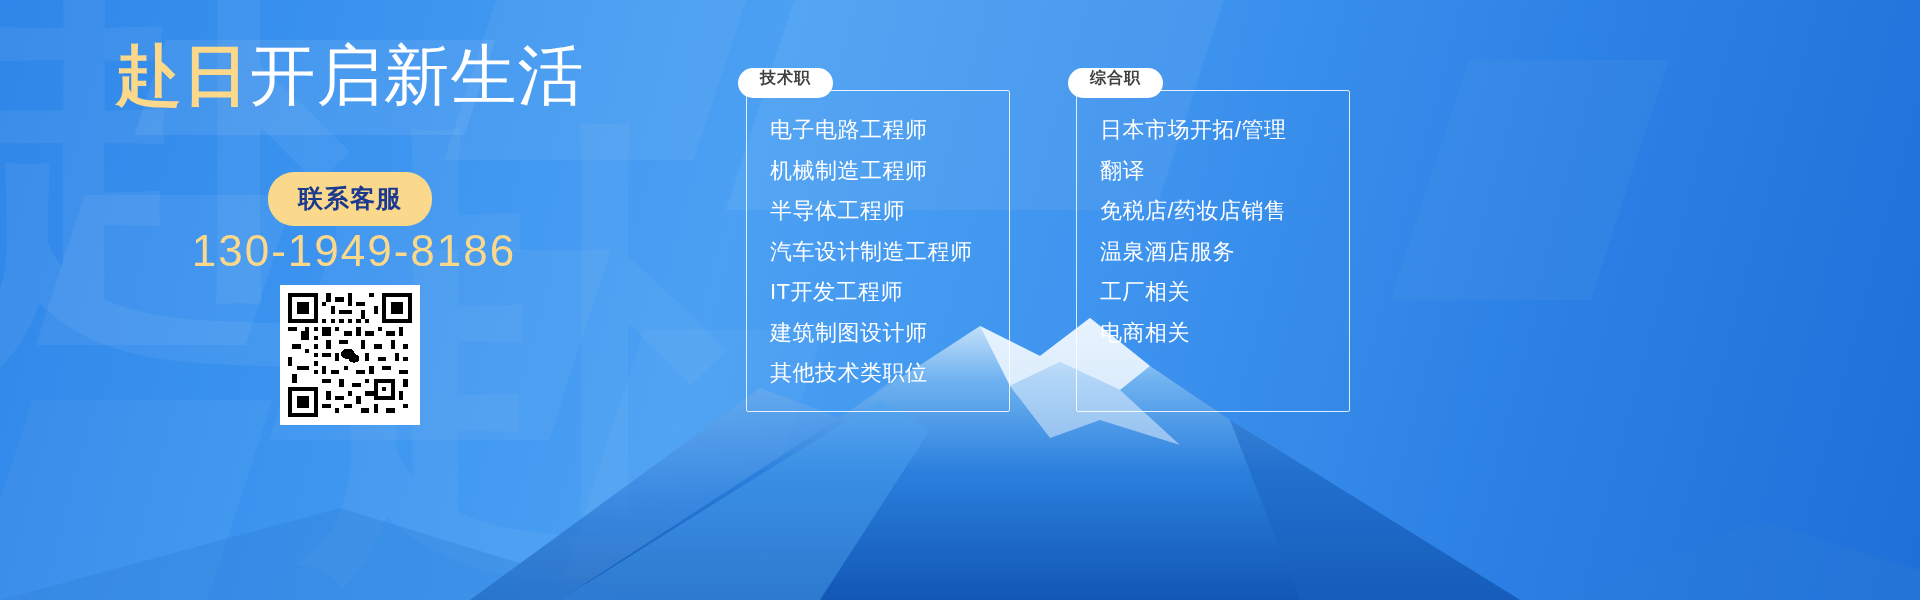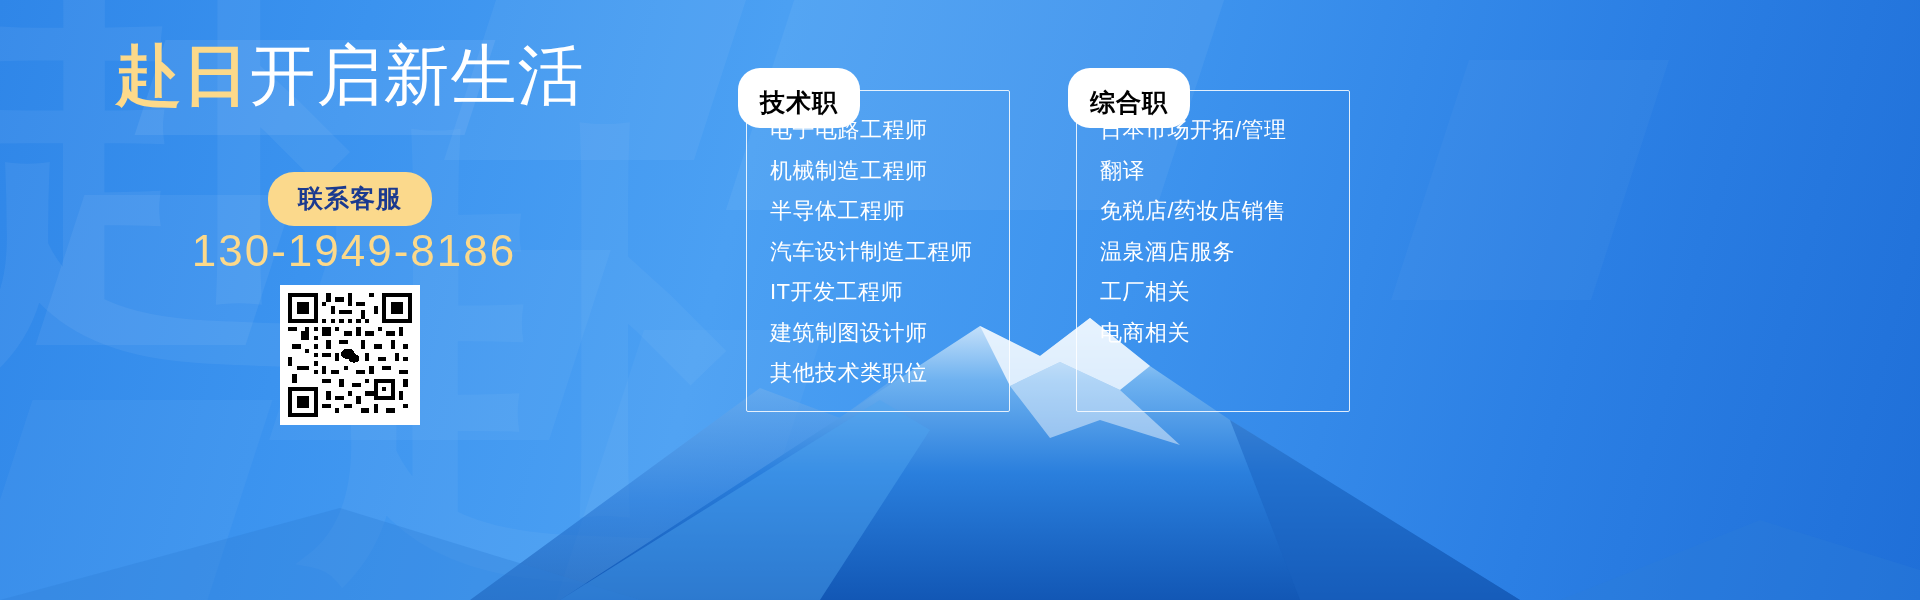--- a/index.html
+++ b/index.html
@@ -79,23 +79,23 @@
   }
   .qr-wrap svg { display:block; }
 
   
   .job-col { position:absolute; top:68px; }
   .col-tech { left:730px; width:280px; }
   .col-gen  { left:1060px; width:290px; }
 
   .col-badge {
     position:absolute; left:8px; top:0;
-    background:#ffffff; color:#000000;
-    font-size:25px; font-weight:bold;
-    padding:18px 22px 9px; border-radius:22px;
+    background:#ffffff; color:#404040;
+    font-size:16px; font-weight:bold;
+    padding:0 22px 9px; border-radius:22px;
     white-space:nowrap; letter-spacing:1px;
     z-index:3; cursor:pointer;
   }
   .col-frame {
     position:absolute; left:16px; top:22px;
     border:1.5px solid rgba(255,255,255,0.85);
     border-radius:2px;
   }
   .col-tech .col-frame { width:264px; height:322px; }
   .col-gen  .col-frame { width:274px; height:322px; }

